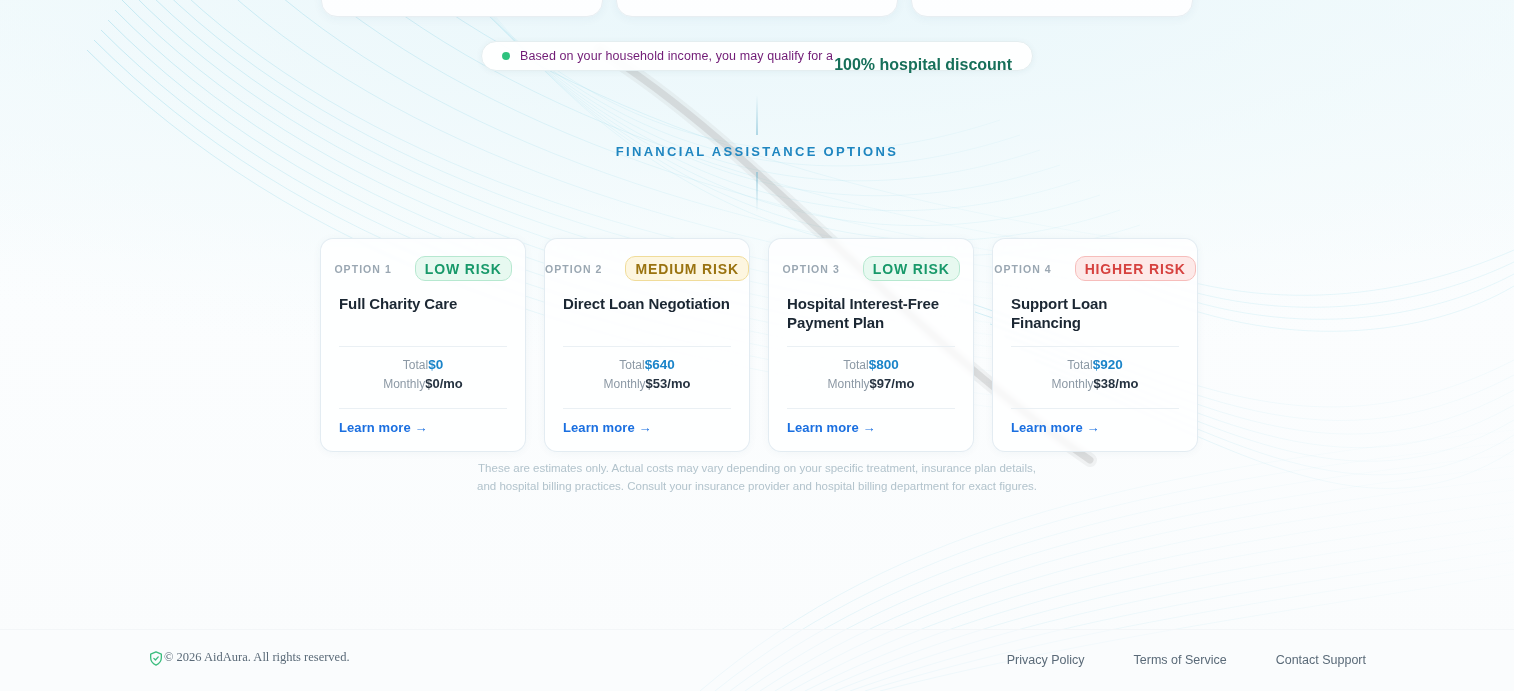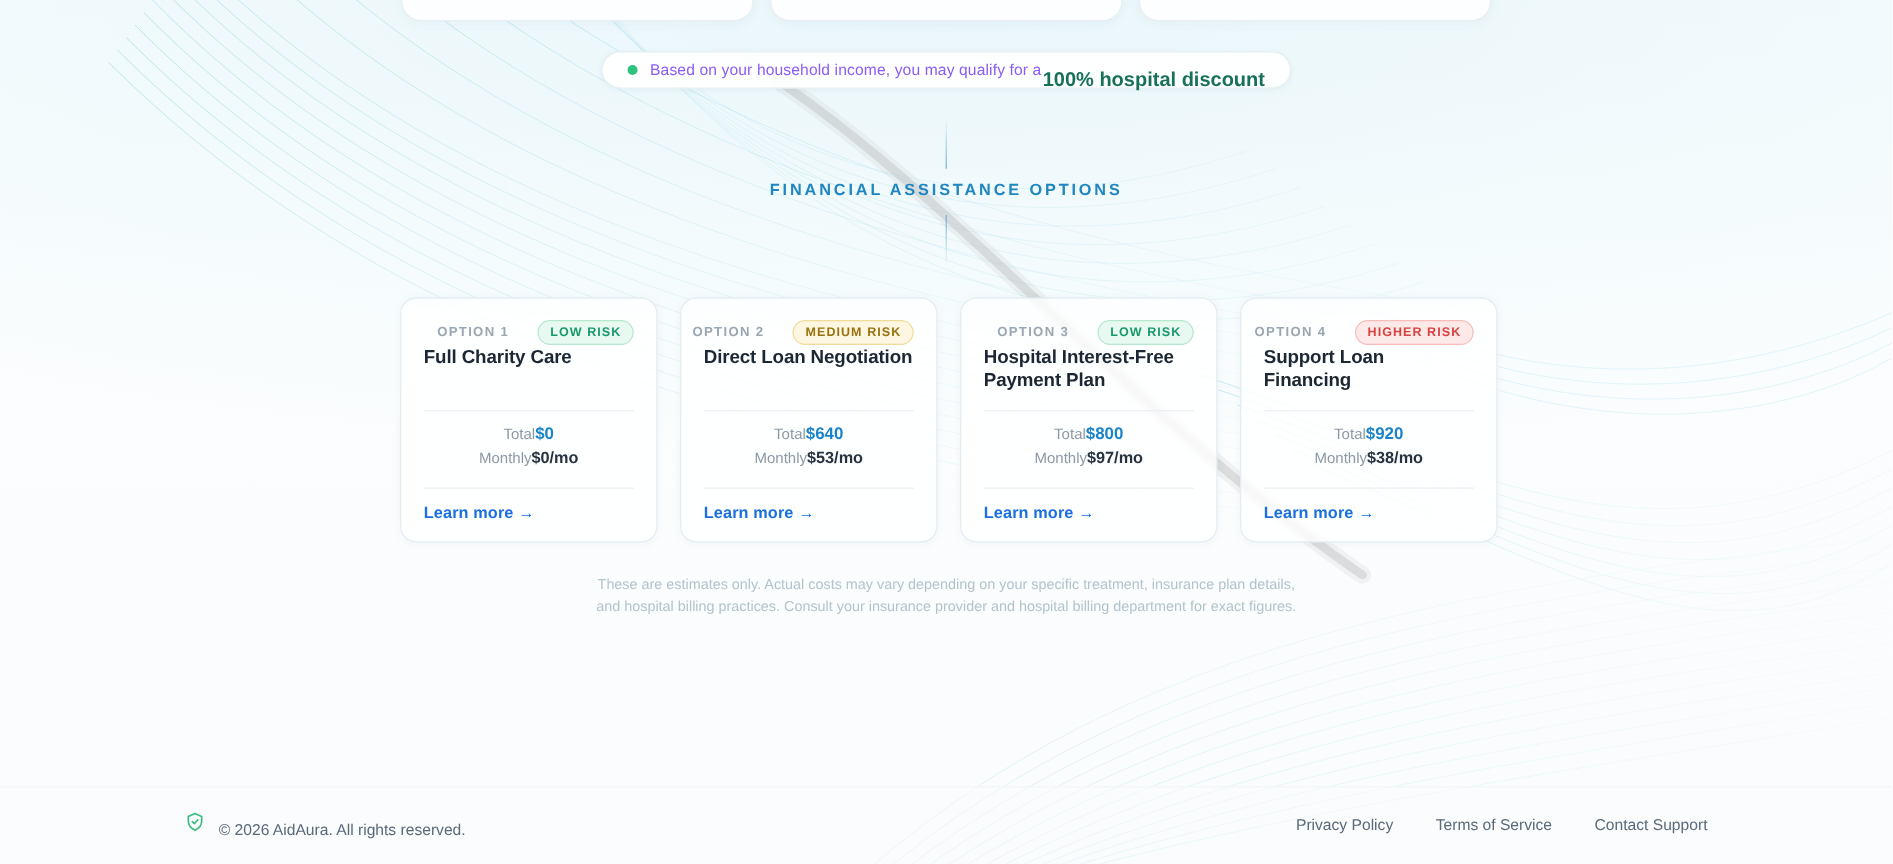--- a/index.html
+++ b/index.html
@@ -43,21 +43,21 @@
     background: rgba(255,255,255,0.93);
     border: 1px solid #e4eef0;
     border-radius: 16px;
     box-shadow: 0 1px 6px rgba(40,90,110,0.06);
     white-space: nowrap;
   }
   .dot-green {
     width: 8px; height: 8px; border-radius: 50%;
     background: #2ec27e; flex: none;
   }
-  .qualify-text { font-size: 12.5px; color: #8b5cf6; letter-spacing: .1px; }
+  .qualify-text { font-size: 12.5px; color: #701a75; letter-spacing: .1px; }
   .qualify-strong { font-weight: 700; color: #17705a; }
 
   
   .connector {
     position: absolute; left: 50%; transform: translateX(-50%);
     width: 1px;
   }
   .connector.top {
     top: 95px; height: 40px;
     background: linear-gradient(180deg, rgba(120,190,210,0) 0%, #6fb6cf 100%);
@@ -83,29 +83,29 @@
     width: 206px; min-height: 184px;
     background: rgba(255,255,255,0.80);
     border: 1px solid rgba(225,235,241,0.95);
     border-radius: 13px;
     box-shadow: 0 1px 8px rgba(40,90,120,0.045);
     padding: 17px 18px 16px 18px;
     display: flex; flex-direction: column;
     backdrop-filter: blur(1px);
   }
   .card-head {
-    display: flex; align-items: center; justify-content: flex-end;
-    gap: 23px; margin-bottom: 0;
+    display: flex; align-items: center; justify-content: center;
+    gap: 23px; margin-bottom: 13px;
   }
   .opt-label {
     font-size: 10.5px; font-weight: 700; letter-spacing: 1.05px;
     color: #9aa7b2; white-space: nowrap;
   }
   .badge {
-    font-size: 10px; font-weight: 700; letter-spacing: .85px;
+    font-size: 14px; font-weight: 700; letter-spacing: .85px;
     padding: 3.5px 9px; border-radius: 10px; white-space: nowrap;
   }
   .badge.low    { color: #18996a; background: #e7f9f0; border: 1px solid #b6e8d0; }
   .badge.medium { color: #9a7310; background: #fdf6e0; border: 1px solid #f0dc9a; }
   .badge.higher { color: #d6423f; background: #fde9e8; border: 1px solid #f6bdbb; }
 
   .card-title {
     font-size: 15px; font-weight: 700; color: #1b2733;
     line-height: 1.27; letter-spacing: -.1px;
     margin-bottom: 14px;
@@ -136,23 +136,23 @@
   .footer-divider {
     position: absolute; top: 629px; left: 0; width: 1514px; height: 1px;
     background: #eceff1;
   }
   .footer {
     position: absolute; top: 629px; left: 0; width: 1514px; height: 62px;
     display: flex; align-items: center; justify-content: space-between;
     padding: 0 148px;
     background: rgba(250,252,253,0.55);
   }
-  .footer-left { display: flex; align-items: flex-end; gap: 11px; }
+  .footer-left { display: flex; align-items: flex-start; gap: 0; font-family: Liberation Serif, serif; }
   .copyright { font-size: 12.5px; color: #5a6a78; }
-  .footer-links { display: flex; align-items: flex-end; gap: 34px; }
+  .footer-links { display: flex; align-items: flex-end; gap: 49px; }
   .footer-link { font-size: 12.5px; color: #5a6a78; cursor: pointer; }
 </style>
 </head>
 <body>
 
 <div id="page">
 
   <div class="bg-art">
     <svg width="1514" height="691" viewBox="0 0 1514 691">
       <defs>

